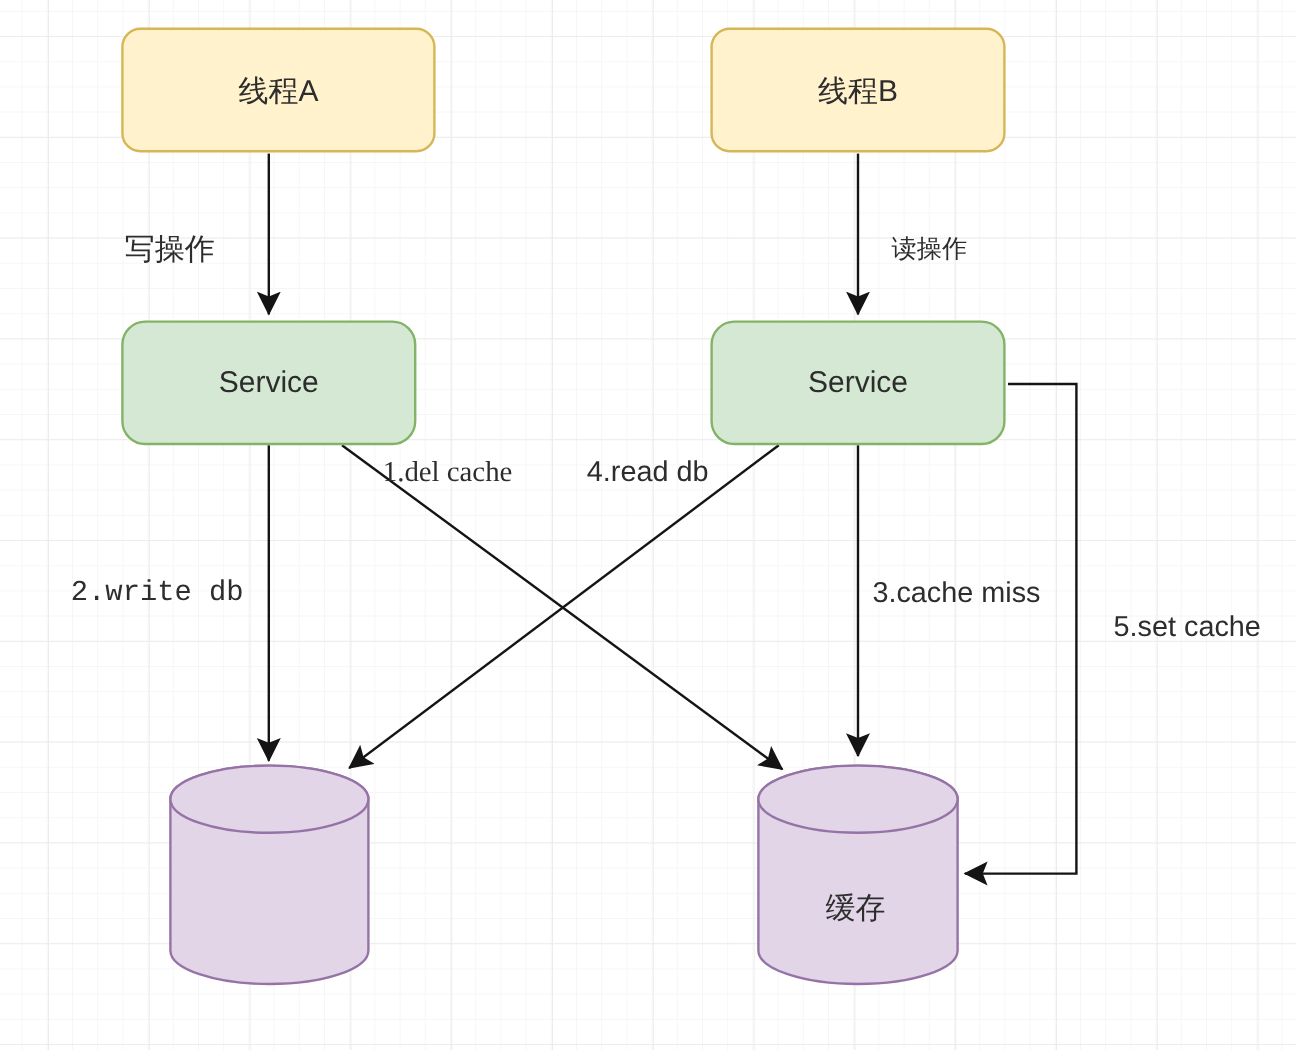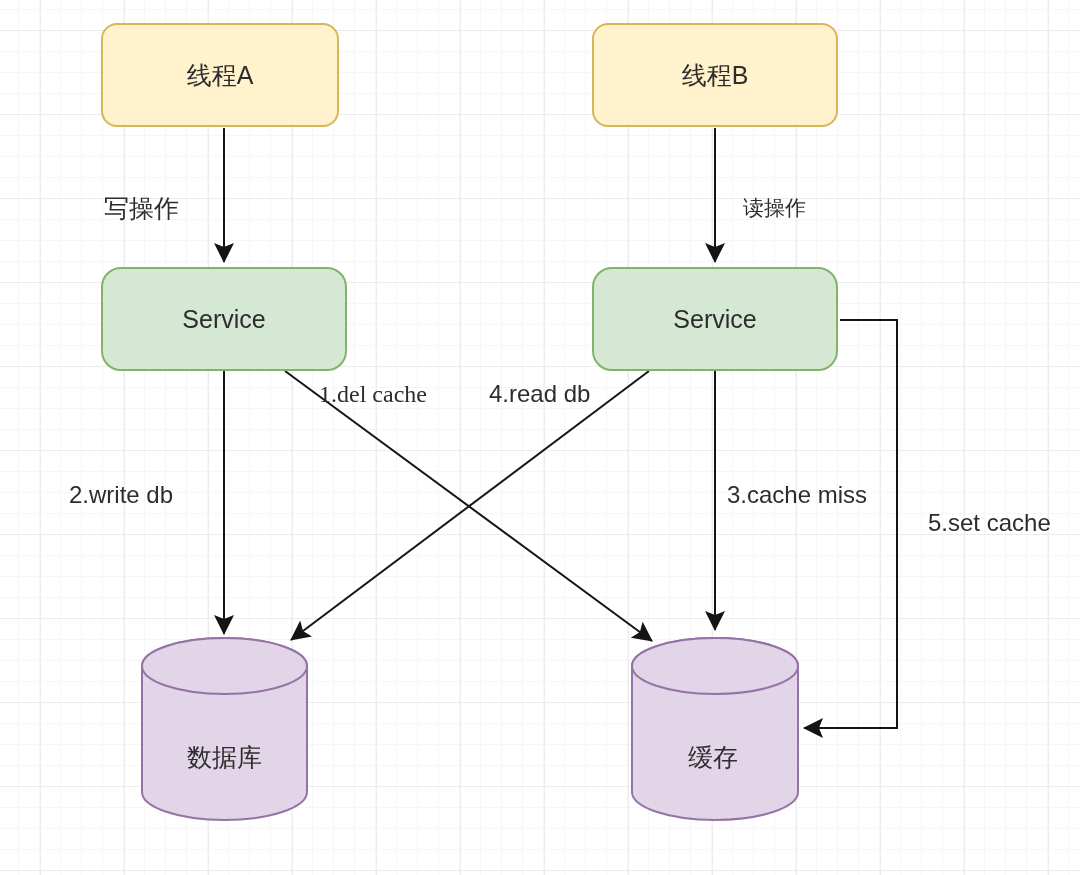--- a/index.html
+++ b/index.html
@@ -27,34 +27,34 @@
   .node{
     position:absolute;
     box-sizing:border-box;
     border-radius:16px;
     border:2px solid;
     display:flex;align-items:center;justify-content:center;
     font-size:25px;color:var(--text,#2d2d2d);
   }
   .node.thread{background:var(--thread-fill,#fff2cc);border-color:var(--thread-border,#d6b656);}
   .node.service{background:var(--service-fill,#d5e8d4);border-color:var(--service-border,#82b366);border-radius:20px;}
-  #thread-a{left:101px;top:23px;width:238px;height:104px;}
+  #thread-a{left:101px;top:23px;width:262px;height:104px;}
   #thread-b{left:592px;top:23px;width:246px;height:104px;}
   #service-a{left:101px;top:267px;width:246px;height:104px;}
   #service-b{left:592px;top:267px;width:246px;height:104px;}
   .edge-label{
     position:absolute;
     font-size:24px;color:var(--text,#2d2d2d);
     white-space:nowrap;line-height:28px;
   }
   #lbl-write-op{left:104px;top:194px;font-size:25px;}
   #lbl-read-op{left:743px;top:194px;font-size:21px;}
   #lbl-del-cache{left:319px;top:380px;font-family:Liberation Serif, serif;}
   #lbl-read-db{left:489px;top:380px;}
-  #lbl-write-db{left:69px;top:481px;}
+  #lbl-write-db{left:59px;top:481px;font-family:Liberation Mono, monospace;}
   #lbl-cache-miss{left:727px;top:481px;}
   #lbl-set-cache{left:928px;top:481px;margin-top:28px;}
   .store-label{
     position:absolute;
     font-size:25px;color:var(--text,#2d2d2d);
     text-align:center;line-height:30px;
   }
   #lbl-database{left:142px;top:742px;width:165px;}
   #lbl-cache{left:632px;top:742px;width:162px;}
 </style>
@@ -98,21 +98,20 @@
   <div id="thread-b" class="node thread">
     <span>线程B</span>
   </div>
   <div id="service-a" class="node service">
     <span>Service</span>
   </div>
   <div id="service-b" class="node service">
     <span>Service</span>
   </div>
 
-  <div id="lbl-database" class="store-label">数据库</div>
   <div id="lbl-cache" class="store-label">缓存</div>
 
   <div id="lbl-write-op" class="edge-label">写操作</div>
   <div id="lbl-read-op" class="edge-label">读操作</div>
   <div id="lbl-del-cache" class="edge-label">1.del cache</div>
   <div id="lbl-write-db" class="edge-label">2.write db</div>
   <div id="lbl-cache-miss" class="edge-label">3.cache miss</div>
   <div id="lbl-read-db" class="edge-label">4.read db</div>
   <div id="lbl-set-cache" class="edge-label">5.set cache</div>
 

